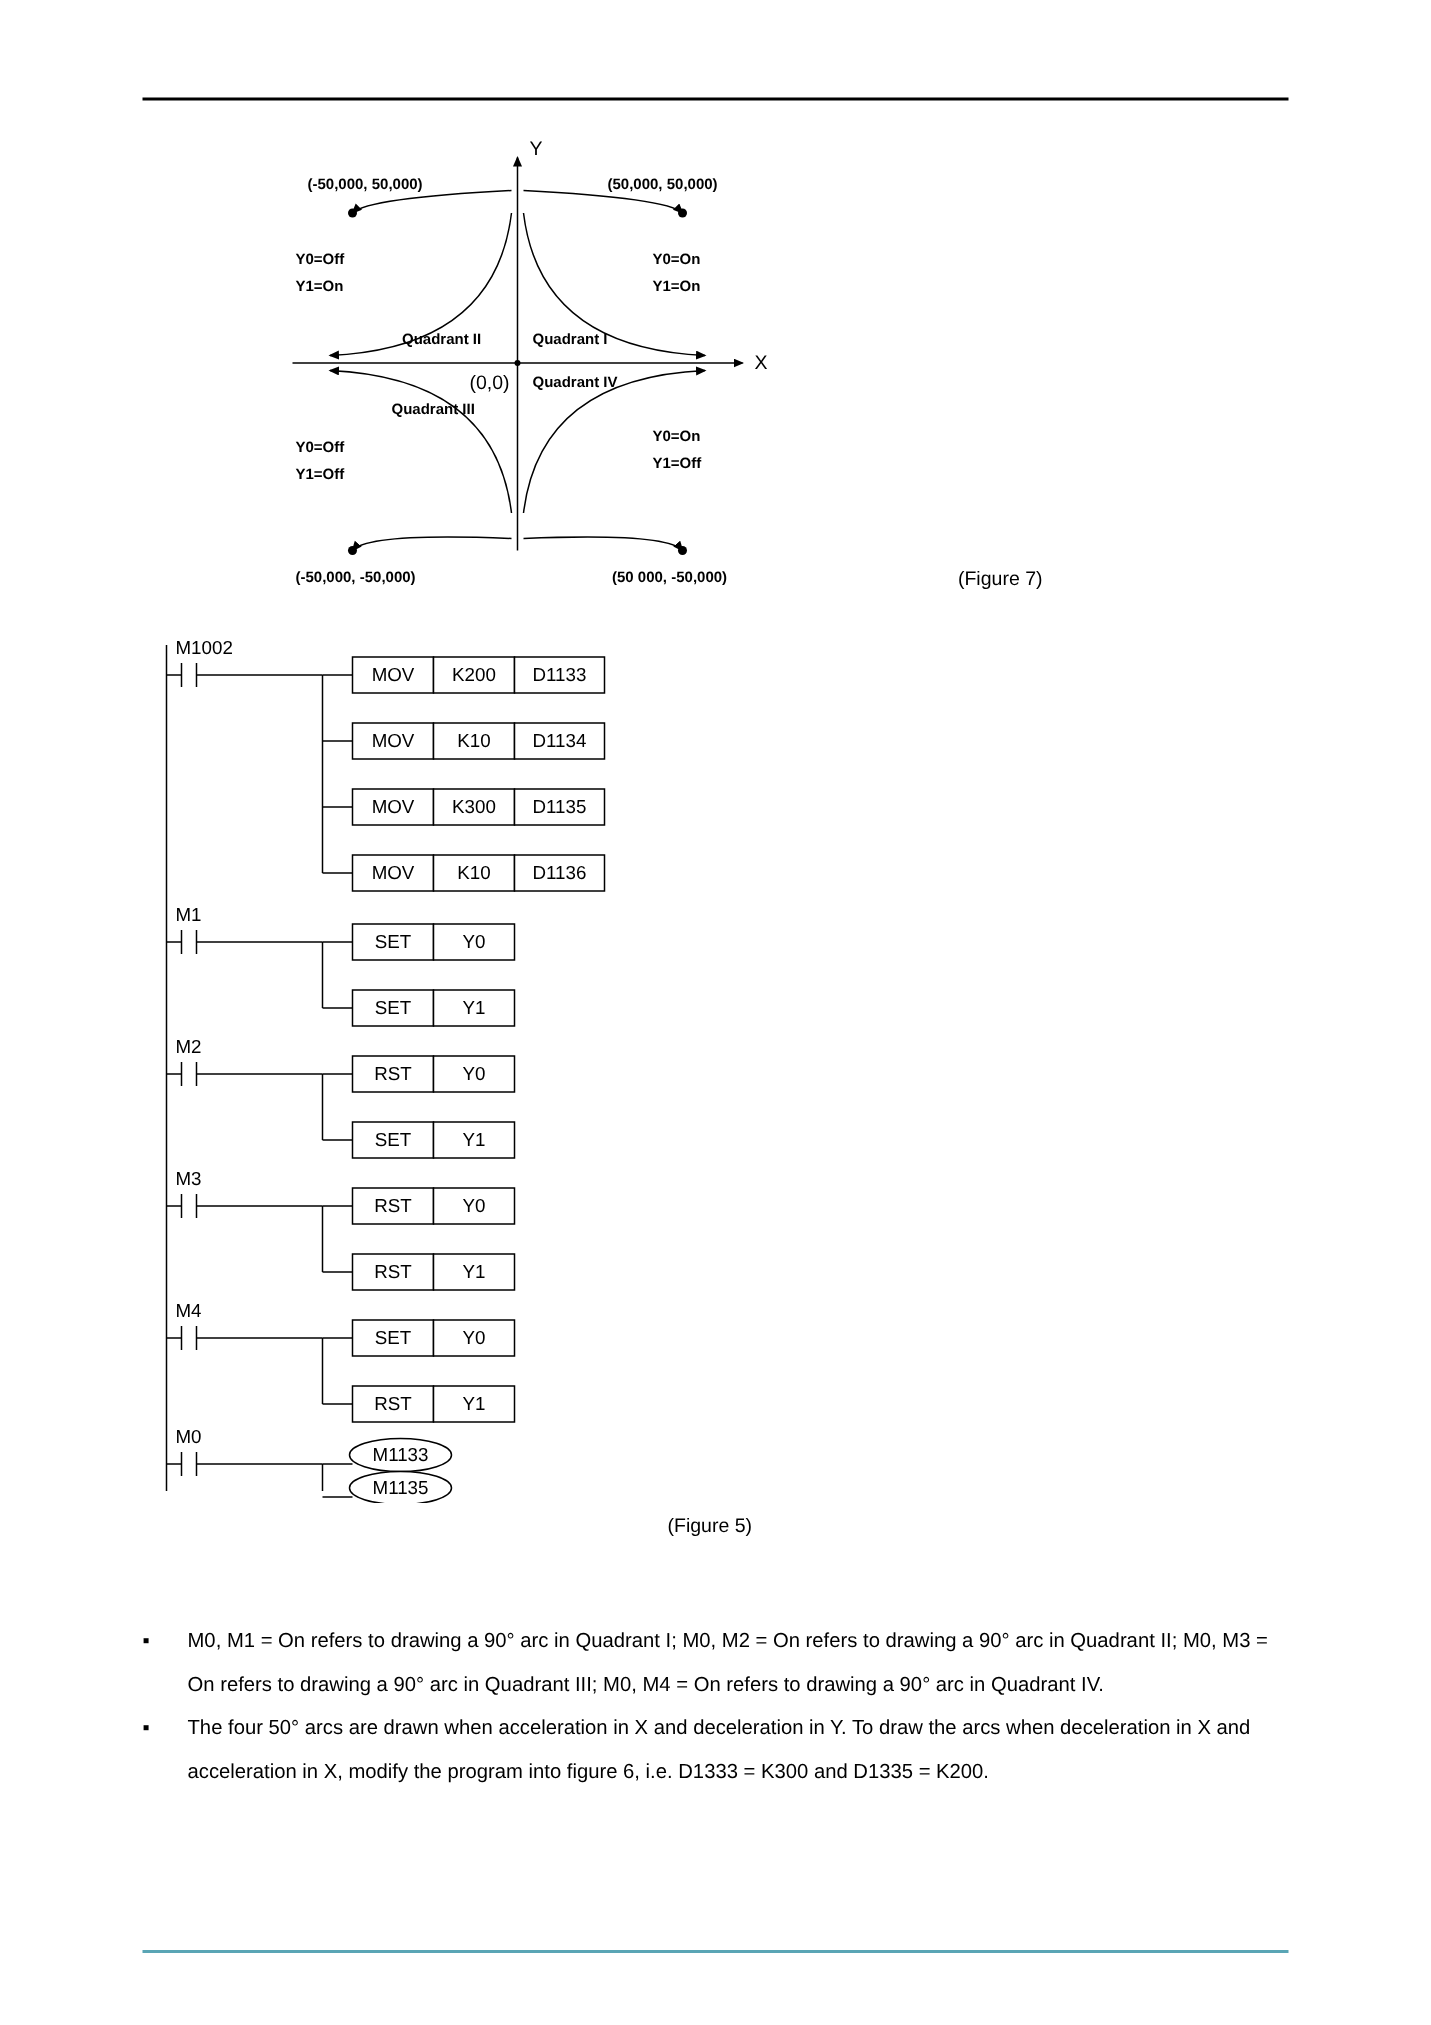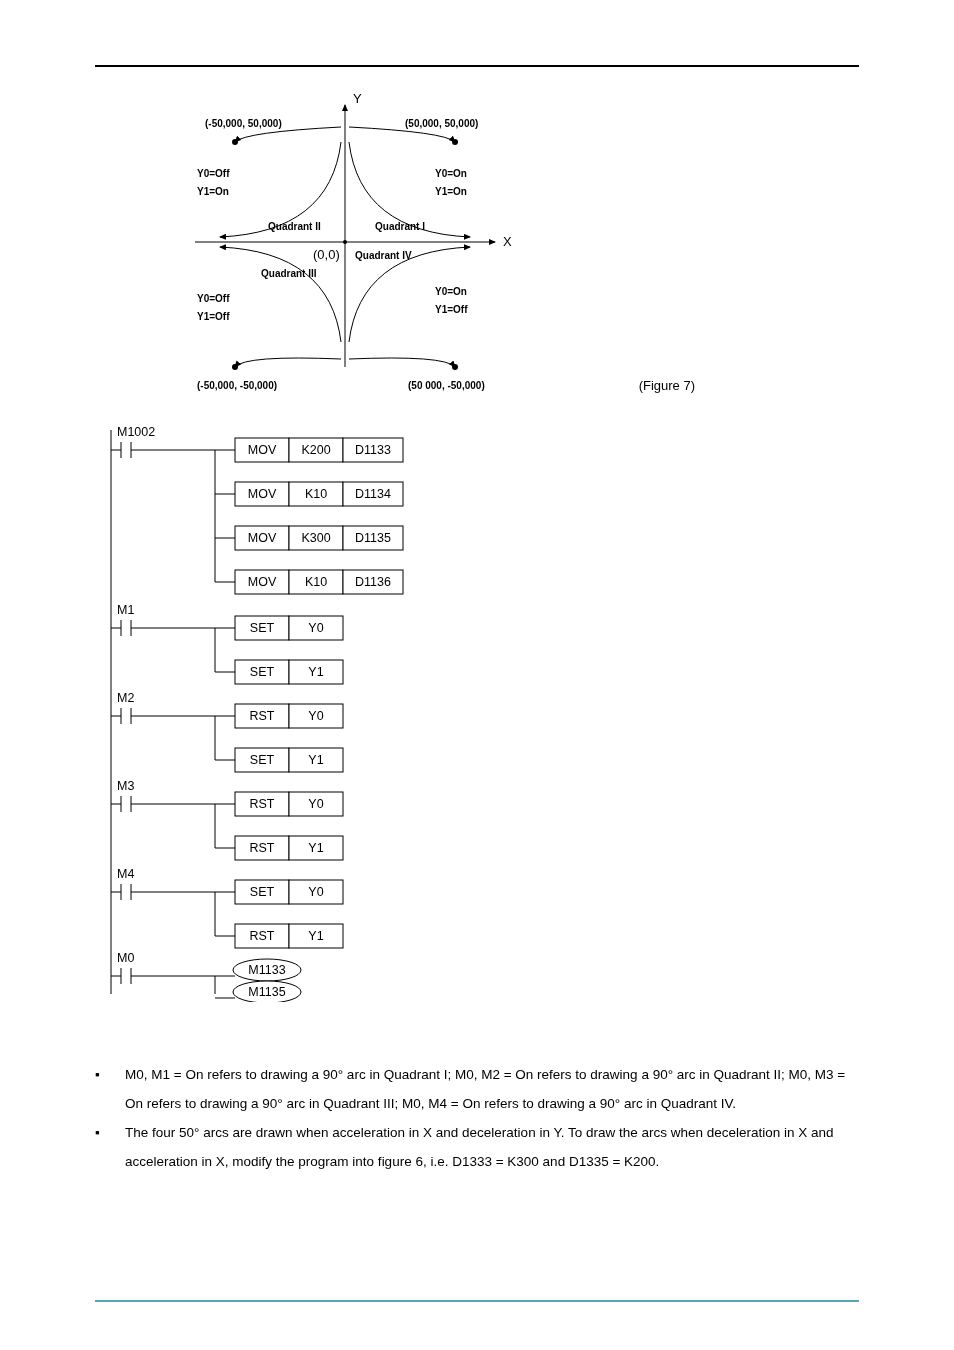--- a/index.html
+++ b/index.html
@@ -130,21 +130,21 @@
     <div class="abs" style="left:62px; top:98px;">Y1=On</div>
     <div class="abs" style="left:300px; top:80px;">Y0=On</div>
     <div class="abs" style="left:300px; top:98px;">Y1=On</div>
 
     <div class="abs" style="left:62px; top:205px;">Y0=Off</div>
     <div class="abs" style="left:62px; top:223px;">Y1=Off</div>
     <div class="abs" style="left:300px; top:198px;">Y0=On</div>
     <div class="abs" style="left:300px; top:216px;">Y1=Off</div>
 
     <div class="abs" style="left:133px; top:133px;">Quadrant II</div>
-    <div class="abs" style="left:220px; top:133px;margin-left:20px;">Quadrant I</div>
+    <div class="abs" style="left:220px; top:133px;">Quadrant I</div>
     <div class="abs" style="left:126px; top:180px;">Quadrant III</div>
     <div class="abs" style="left:220px; top:162px;">Quadrant IV</div>
 
     
     <div class="fig4-caption">(Figure 7)</div>
   </div>
 
   <div class="ladder">
     <svg width="440" height="580" viewBox="0 0 440 580">
 
@@ -269,20 +269,21 @@
       <text x="172" y="552" font-size="12.5" text-anchor="middle">M1133</text>
 
       <g transform="translate(0,22)">
         <line x1="120" y1="554" x2="140" y2="554" stroke="#000"></line>
         <ellipse cx="172" cy="548" rx="34" ry="11" fill="#fff" stroke="#000"></ellipse>
         <text x="172" y="552" font-size="12.5" text-anchor="middle">M1135</text>
       </g>
 
     </svg>
   </div>
+  <div class="fig5-caption" style="margin-left:350px;">(Figure 5)</div>
 
   <div class="body-text">
     <div class="bullet-row">
       <div class="bullet-sym">▪</div>
       <div class="bullet-content">M0, M1 = On refers to drawing a 90° arc in Quadrant I; M0, M2 = On refers to drawing a 90° arc in Quadrant II; M0, M3 = On refers to drawing a 90° arc in Quadrant III; M0, M4 = On refers to drawing a 90° arc in Quadrant IV.</div>
     </div>
     <div class="bullet-row">
       <div class="bullet-sym">▪</div>
       <div class="bullet-content">The four 50° arcs are drawn when acceleration in X and deceleration in Y. To draw the arcs when deceleration in X and acceleration in X, modify the program into figure 6, i.e. D1333 = K300 and D1335 = K200.</div>
     </div>

